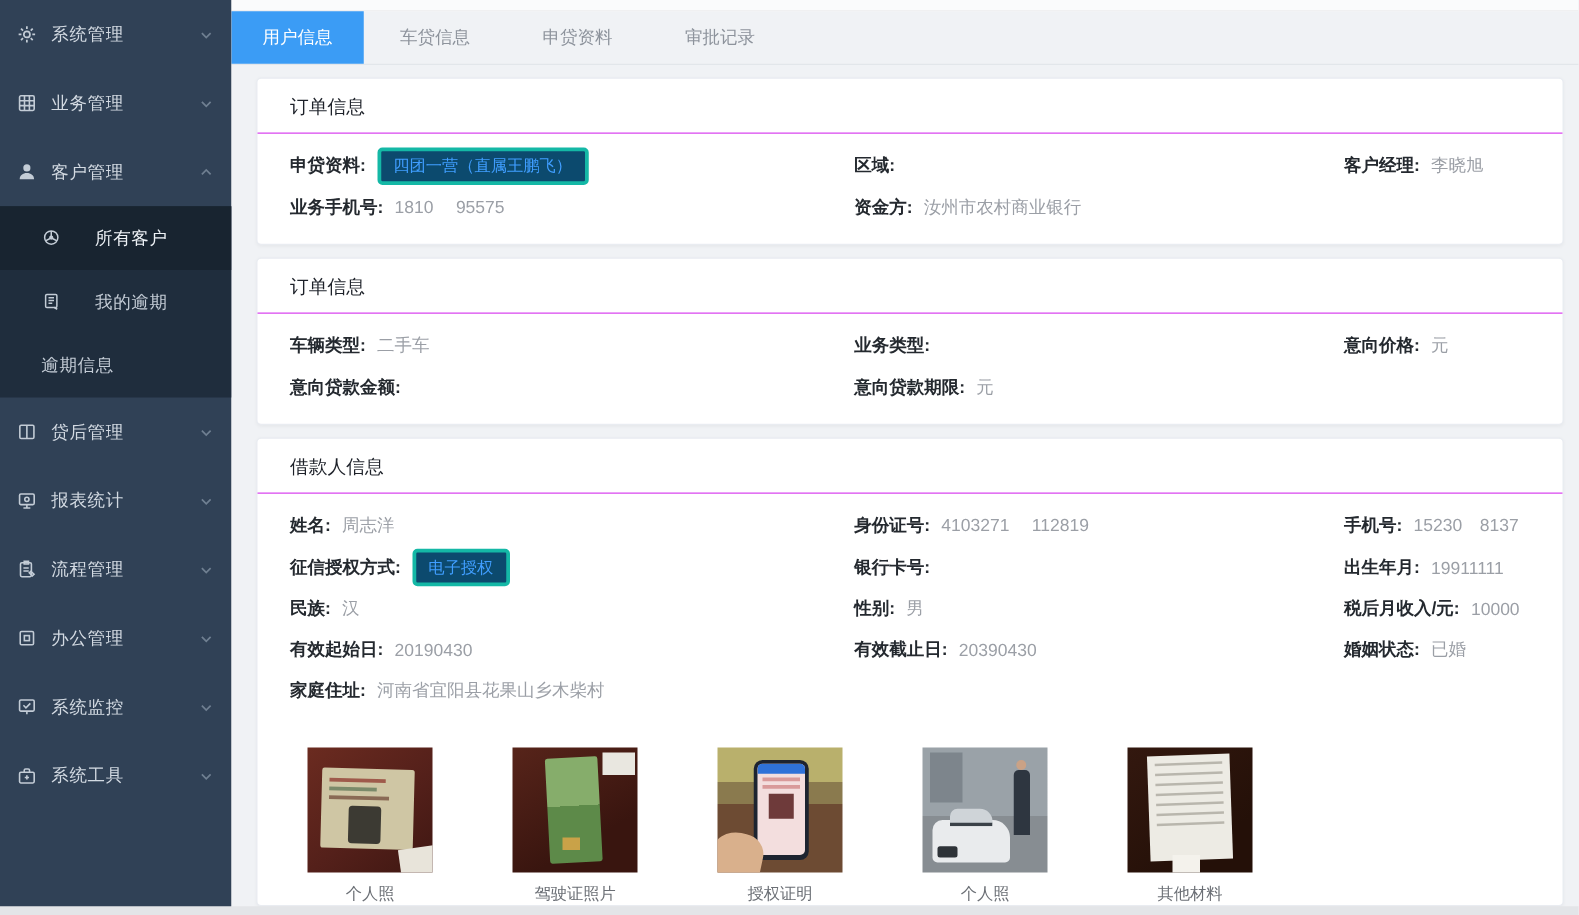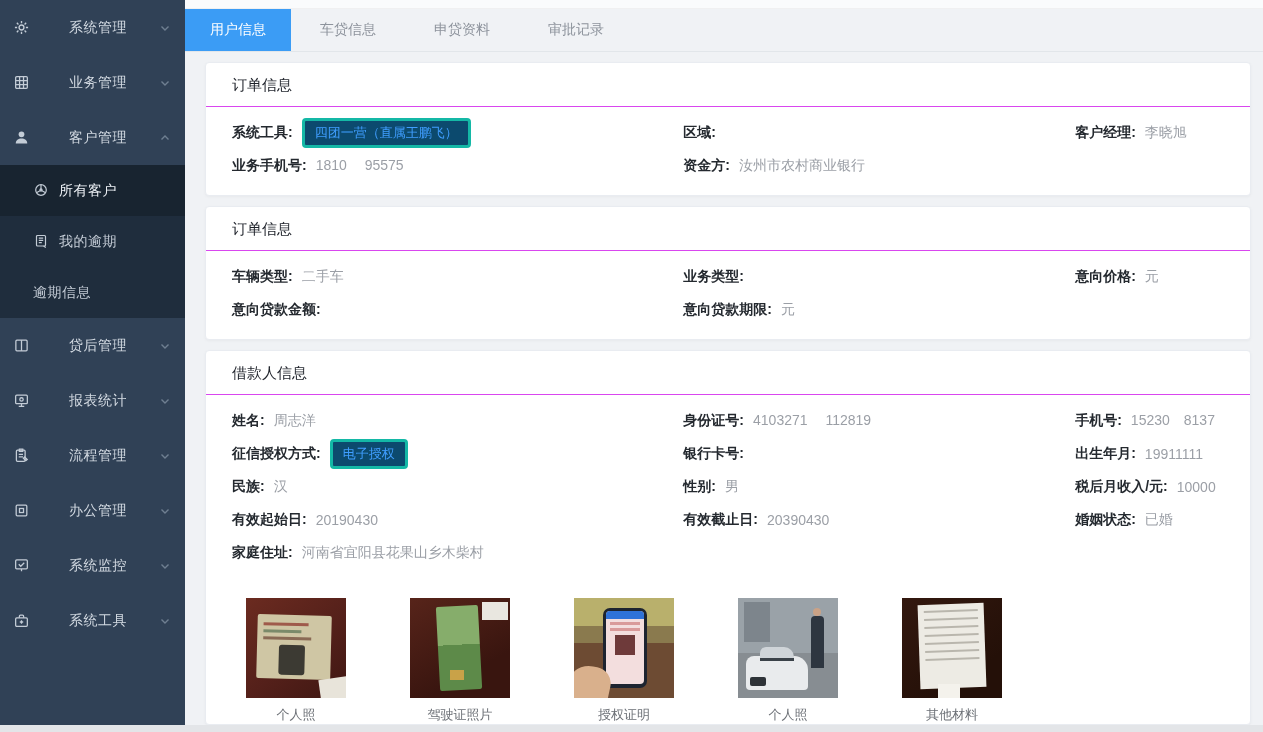--- a/index.html
+++ b/index.html
@@ -1,28 +1,28 @@
 <!DOCTYPE html>
 <html><head>
 <meta charset="utf-8">
 <style>
   * { box-sizing: border-box; margin: 0; padding: 0; }
   html,body { width:1263px; height:732px; overflow:hidden; }
   body { font-family:"Liberation Sans","DejaVu Sans",sans-serif; background:#f0f2f5; position:relative; font-size:14px; }
 
   
   .sidebar { position:absolute; left:0; top:0; bottom:0; width:185px; background:#304156; z-index:5; }
-  .side-item { height:55px; display:flex; align-items:center; padding:0 14px 0 13px; color:#d3dae2; cursor:pointer;gap:28px; }
+  .side-item { height:55px; display:flex; align-items:center; padding:0 14px 0 13px; color:#d3dae2; cursor:pointer; }
   .si-icon { width:17px; height:17px; display:inline-flex; flex:0 0 17px; }
   .si-label { margin-left:11px; flex:1; letter-spacing:.5px; }
   .si-chev { width:12px; height:12px; display:inline-flex; opacity:.75; }
   .submenu { background:#1f2d3d; }
   .sub-item { height:51px; display:flex; align-items:center; padding-left:33px; color:#c4ccd6; cursor:pointer; }
   .sub-item.active { background:#182430; color:#eef2f6; }
-  .sub-item .si-label { margin-left:9px; }
+  .sub-item .si-label { margin-left:26px; }
   .sub-item.noicon { }
 
   
   .content { position:absolute; left:185px; top:0; right:0; bottom:0; background:#f0f2f5; overflow:hidden; }
   .topstrip { height:9px; background:#fafbfc; border-bottom:1px solid #f0f0f1; }
   .tabbar { display:flex; align-items:stretch; height:43px; border-bottom:1px solid #e2e6ea; }
   .tab { display:flex; align-items:center; padding:0 29px; color:#8d939c; cursor:pointer; }
   .tab.active { background:#3b9cf5; color:#fff; padding:0 25px; }
 
   .card { background:#fff; border:1px solid #e9ecf1; border-radius:4px; margin:10px 12px 0 20px; box-shadow:0 1px 3px rgba(0,0,0,.04); }
@@ -266,21 +266,21 @@
     <div class="tab active">用户信息</div>
     <div class="tab">车贷信息</div>
     <div class="tab">申贷资料</div>
     <div class="tab">审批记录</div>
   </div>
 
   <section class="card">
     <div class="card-title">订单信息</div>
     <div class="fields">
       <div class="field">
-        <span class="flabel">系统工具:</span>
+        <span class="flabel">申贷资料:</span>
         <span class="tag">四团一营（直属王鹏飞）</span>
       </div>
       <div class="field">
         <span class="flabel">区域:</span>
         <span class="fvalue"></span>
       </div>
       <div class="field">
         <span class="flabel">客户经理:</span>
         <span class="fvalue">李晓旭</span>
       </div>

